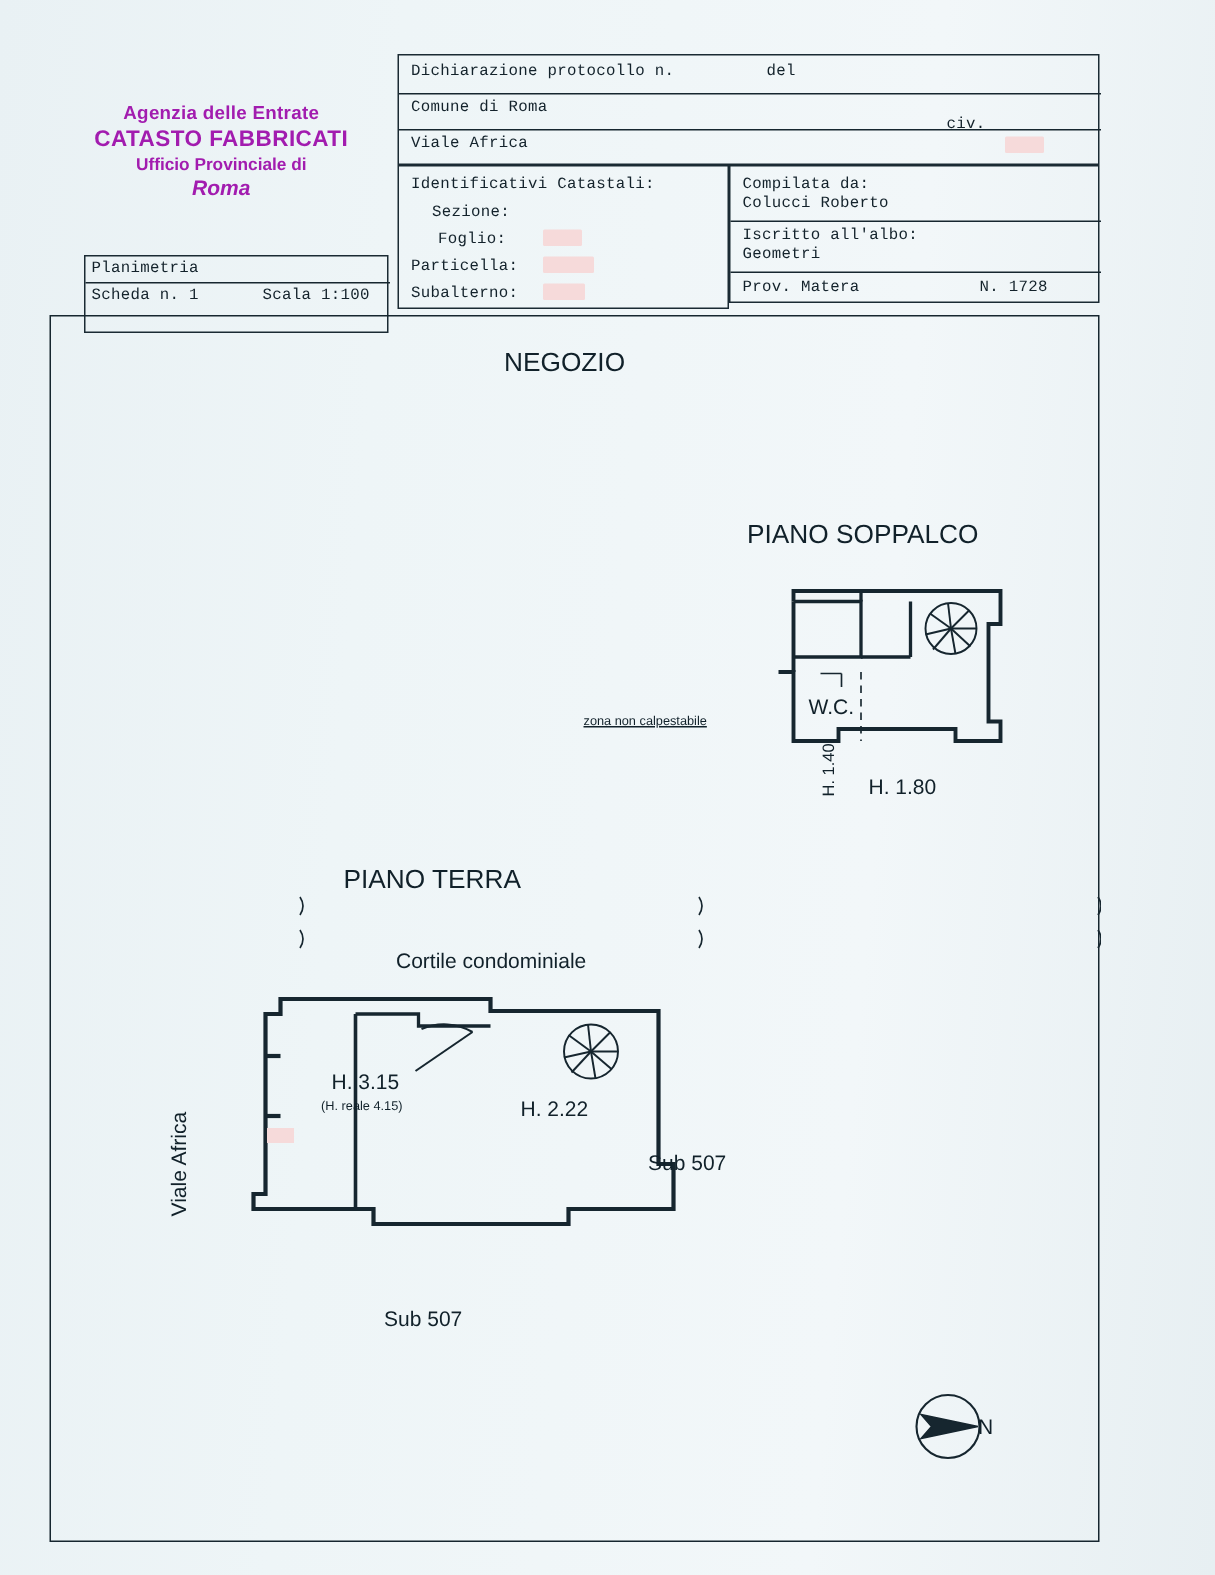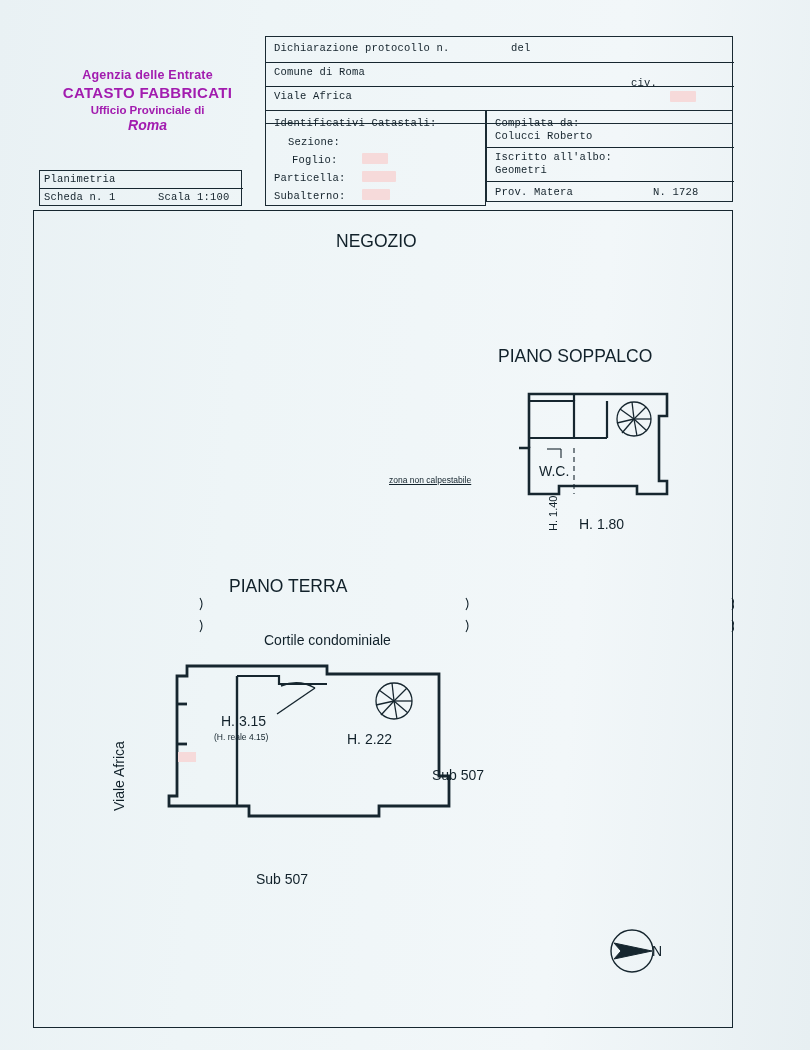--- a/index.html
+++ b/index.html
@@ -79,28 +79,28 @@
 <div id="page">
   <div id="sheet"></div>
 
   <div class="agency" style="left:40px; top:68px; width:215px;">
     <div class="l1">Agenzia delle Entrate</div>
     <div class="l2">CATASTO FABBRICATI</div>
     <div class="l3">Ufficio Provinciale di</div>
     <div class="l4">Roma</div>
   </div>
 
-  <div class="hdr" style="left:39px; top:170px; width:203px; height:36px;">
+  <div class="hdr" style="left:56px; top:170px; width:203px; height:52px;">
     <div class="mono" style="position:absolute; left:4px; top:2px;">Planimetria</div>
     <div class="thin" style="position:absolute; left:0; top:17px; width:203px; height:1px;"></div>
     <div class="mono" style="position:absolute; left:4px; top:20px;">Scheda n. 1</div>
     <div class="mono" style="position:absolute; left:118px; top:20px;">Scala 1:100</div>
   </div>
 
-  <div class="hdr" style="left:265px; top:36px; width:468px; height:88px;">
+  <div class="hdr" style="left:265px; top:36px; width:468px; height:74px;">
     <div class="mono" style="position:absolute; left:8px; top:5px;">Dichiarazione protocollo n.</div>
     <div class="mono" style="position:absolute; left:245px; top:5px;text-align:center;">del</div>
     <div class="thin" style="position:absolute; left:0; top:25px; width:468px; height:1px;"></div>
     <div class="mono" style="position:absolute; left:8px; top:29px;">Comune di Roma</div>
     <div class="thin" style="position:absolute; left:0; top:49px; width:468px; height:1px;"></div>
     <div class="mono" style="position:absolute; left:8px; top:53px;">Viale Africa</div>
     <div class="mono" style="position:absolute; left:365px; top:40px;">civ.</div>
     <div class="redact" style="position:absolute; left:404px; top:54px; width:26px; height:11px;"></div>
   </div>
 

